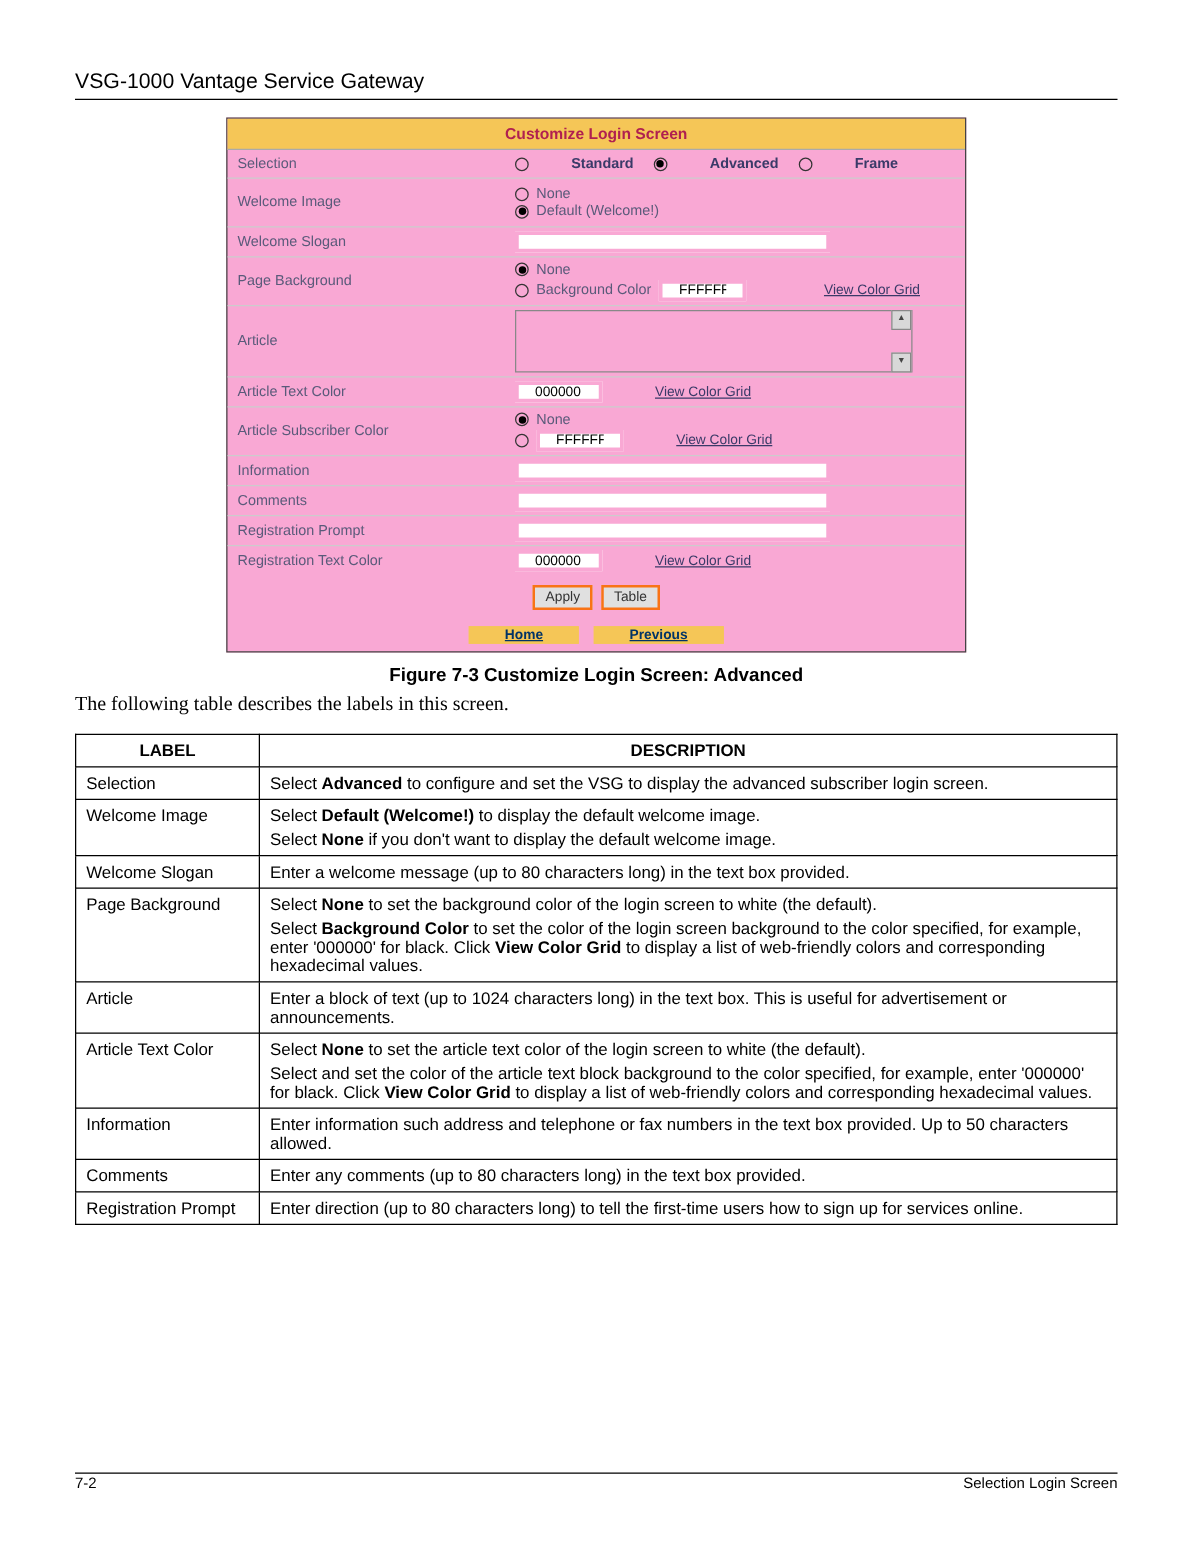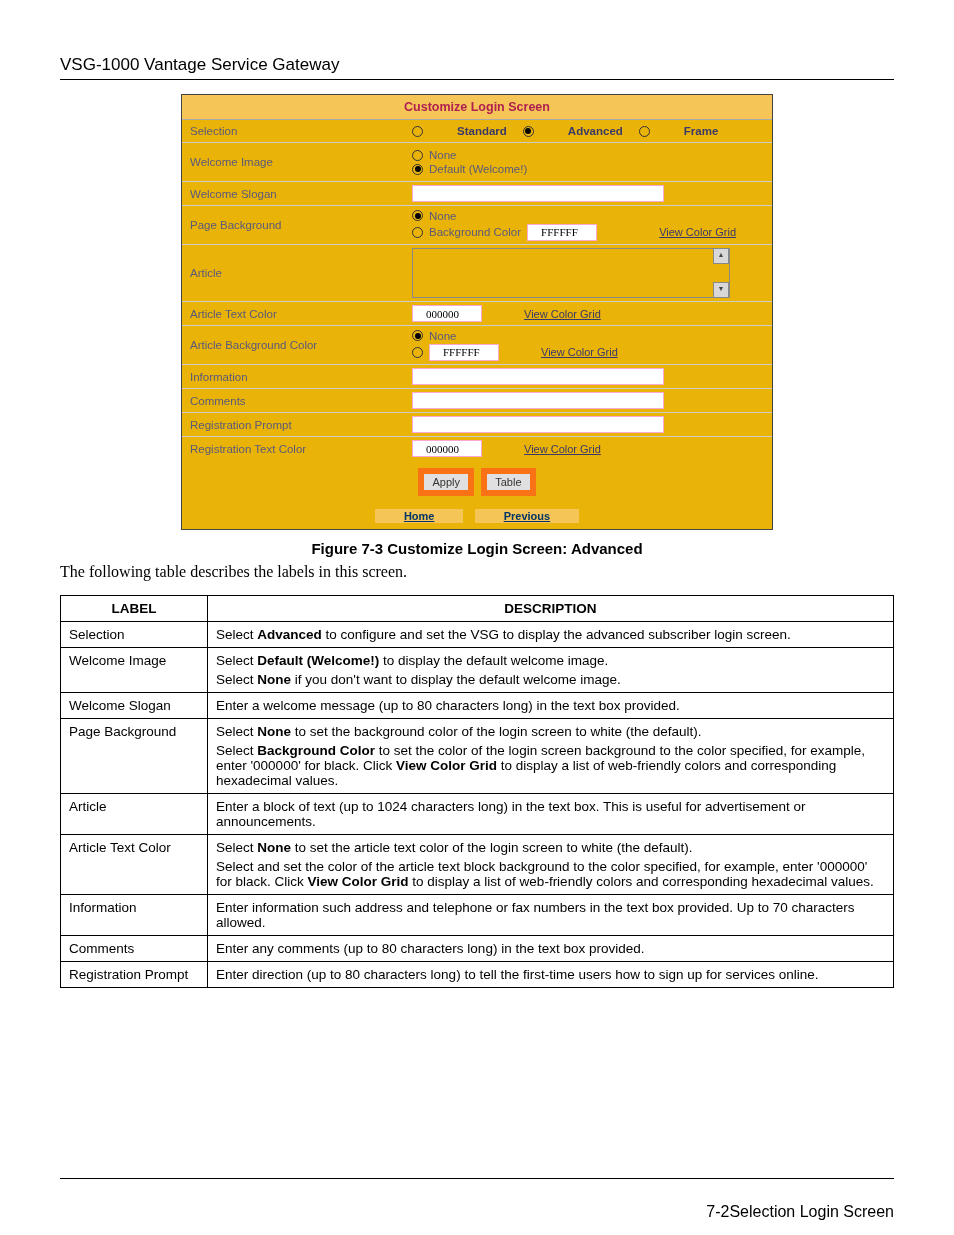--- a/index.html
+++ b/index.html
@@ -26,21 +26,21 @@
     border: none;
     border-top: 1.5px solid #000;
     margin: 0 0 14px 0;
   }
 
   
   .panel-wrap {
     width: 590px;
     margin: 0 auto 10px auto;
     border: 1px solid #444;
-    background: #eab308;
+    background: #f9a8d4;
     font-size: 11.5px;
     color: #55557a;
   }
   .panel-title-cell {
     background: #f5c657;
     color: #b02050;
     font-weight: bold;
     text-align: center;
     padding: 5px 4px;
     border-bottom: 1px solid #aaa;
@@ -81,26 +81,26 @@
   }
   .radio.checked::after {
     content: "";
     position: absolute;
     left: 1.5px; top: 1.5px;
     width: 6px; height: 6px;
     background: #000;
     border-radius: 50%;
   }
   .txtbox {
-    border: 1px solid #f9a8d4;
+    border: 3px solid #f9a8d4;
     background: #fff;
     height: 17px;
     font-size: 11px;
     padding: 0 13px;
-    font-family: Liberation Serif, serif;
+    font-family: Liberation Sans, sans-serif;
     box-sizing: border-box;
   }
   .txtbox.w60 { width: 70px; }
   .txtbox.w250 { width: 252px; }
   .article-box {
     position: relative;
     width: 316px; height: 48px;
     border: 1px solid #888;
   }
   .sb-btn {
@@ -120,21 +120,21 @@
     font-size: 11px;
   }
   .boldlbl { font-weight: bold; color: #3a3a68; margin-left: 28px; }
 
   .btn-row {
     text-align: center;
     padding: 8px 0 10px 0;
   }
   .ui-btn {
     display: inline-block;
-    border: 6px solid #f97316;
+    border: 2px solid #f97316;
     background: #e0e0e0;
     font-size: 11px;
     padding: 2px 8px;
     color: #333;
     margin: 0 2px;
   }
   .nav-row {
     text-align: center;
     padding: 3px 0 6px 0;
   }
@@ -188,24 +188,24 @@
     border: none;
     border-top: 1px solid #000;
     margin: 0;
     position: absolute;
     left: 60px; right: 60px;
     bottom: 56px;
   }
   .footer {
     position: absolute;
     left: 60px; right: 60px;
-    bottom: 14px;
+    bottom: 42px;
     display: flex;
-    justify-content: flex-end;
-    font-size: 16px;
+    justify-content: space-between;
+    font-size: 12px;
   }
 </style>
 </head>
 <body>
 
 <div class="page">
 
   <div class="header-title">VSG-1000 Vantage Service Gateway</div>
   <hr class="header-rule">
 
@@ -281,21 +281,21 @@
     <div class="cfg-row">
       <div class="cfg-label">Article Text Color</div>
       <div class="cfg-val">
         <input class="txtbox w60" value="000000" style="">
         <span style="width:30px"></span>
         <span class="linktxt">View Color Grid</span>
       </div>
     </div>
 
     <div class="cfg-row tall">
-      <div class="cfg-label">Article Background Color</div>
+      <div class="cfg-label">Article Subscriber Color</div>
       <div class="cfg-val">
           <div class="stack">
         <div class="valline">
           <span class="radio checked"></span>
           <span>None</span>
         </div>
         <div class="valline">
           <span class="radio"></span>
           <input class="txtbox w60" value="FFFFFF" style="">
           <span style="width:30px"></span>
@@ -392,21 +392,21 @@
         <tr>
           <td>Article Text Color</td>
           <td>
             <p>Select <b>None</b> to set the article text color of the login screen to white (the default).</p>
             <p>Select and set the color of the article text block background to the color specified, for example, enter '000000' for black. Click <b>View Color Grid</b> to display a list of web-friendly colors and corresponding hexadecimal values.</p>
           </td>
         </tr>
         <tr>
           <td>Information</td>
           <td>
-            <p>Enter information such address and telephone or fax numbers in the text box provided. Up to 70 characters allowed.</p>
+            <p>Enter information such address and telephone or fax numbers in the text box provided. Up to 50 characters allowed.</p>
           </td>
         </tr>
         <tr>
           <td>Comments</td>
           <td>
             <p>Enter any comments (up to 80 characters long) in the text box provided.</p>
           </td>
         </tr>
         <tr>
           <td>Registration Prompt</td>

